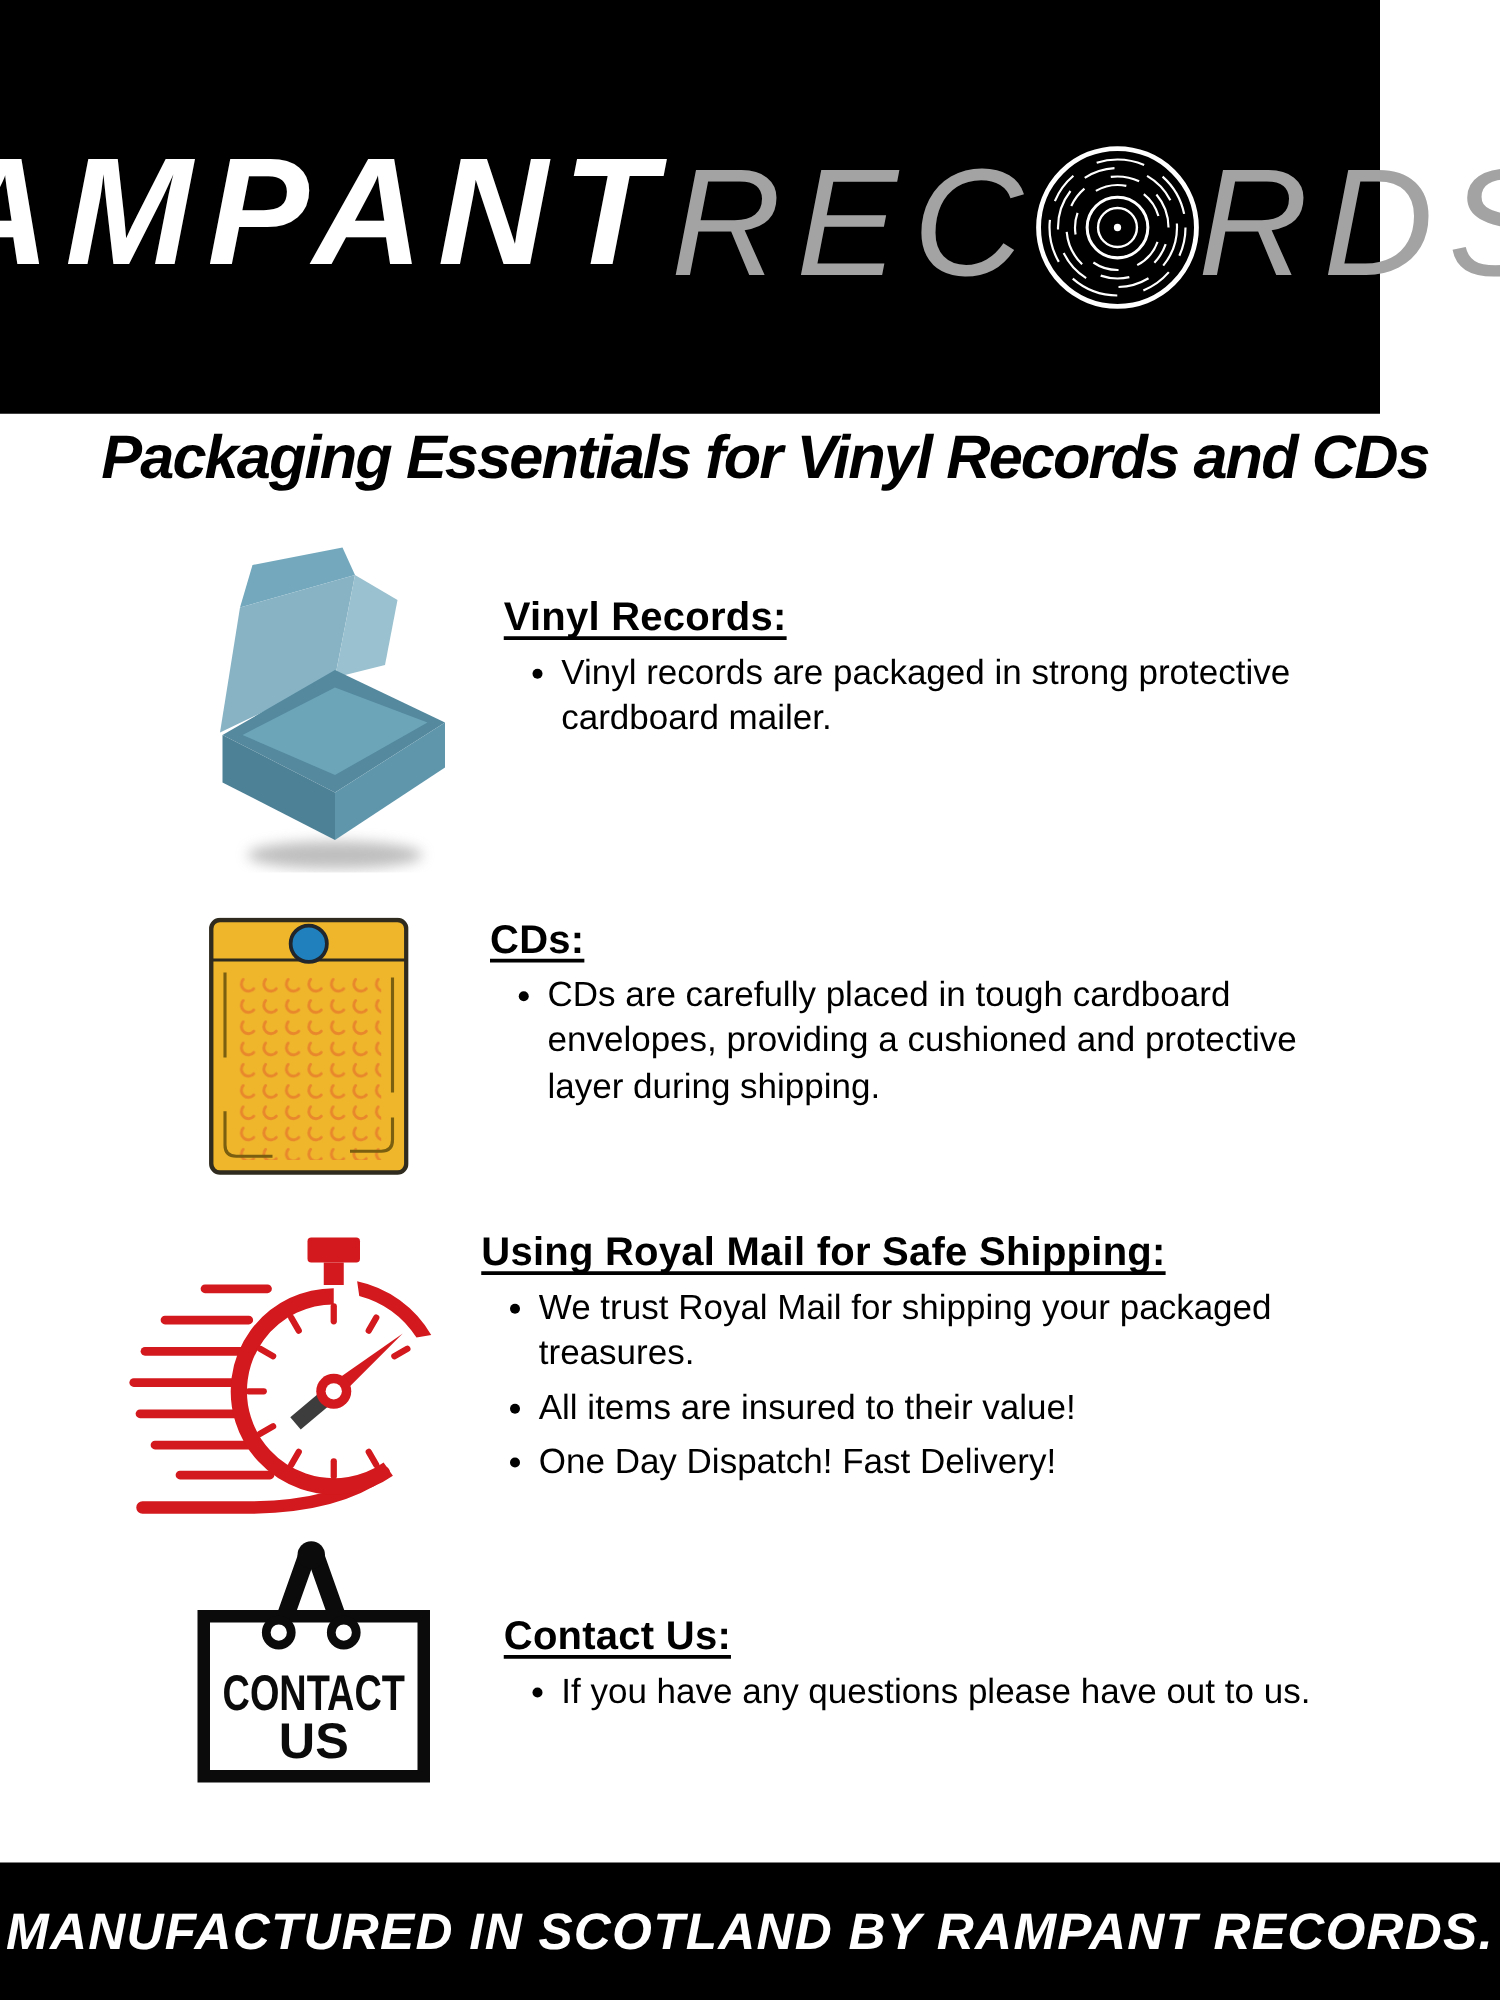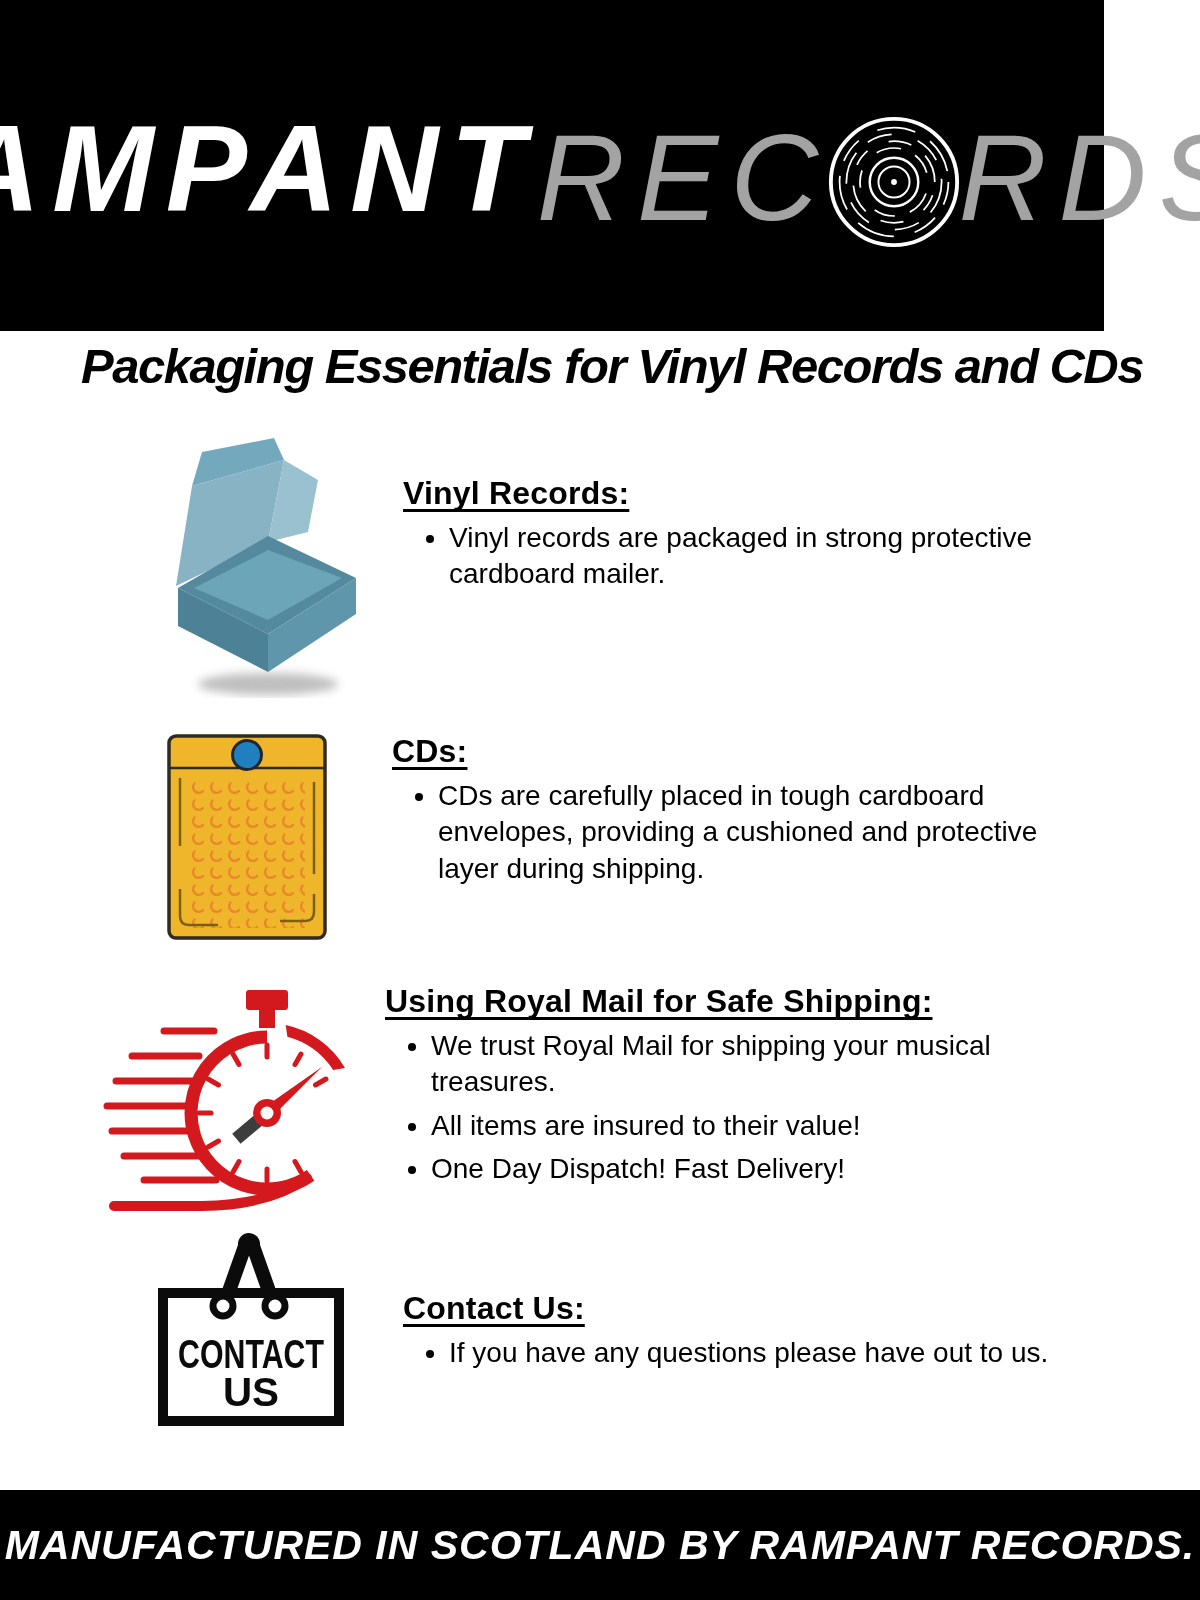--- a/index.html
+++ b/index.html
@@ -142,21 +142,21 @@
       <line x1="137" y1="88.5" x2="131" y2="78.1"></line>
     </g>
     <line x1="155.8" y1="144.7" x2="134.4" y2="162.7" stroke="#3d3d3d" stroke-width="13"></line>
     <path d="M220.2,90.7 L176.2,134.8 L169.2,126.4 Z" fill="#d3191d"></path>
     <circle cx="165" cy="137" r="14" fill="#d3191d"></circle>
     <circle cx="165" cy="137" r="6.5" fill="#ffffff"></circle>
   </svg>
   <div class="txt txt-s3">
     <h2>Using Royal Mail for Safe Shipping:</h2>
     <ul>
-      <li>We trust Royal Mail for shipping your musical
+      <li>We trust Royal Mail for shipping your packaged
 treasures.</li>
       <li>All items are insured to their value!</li>
       <li>One Day Dispatch! Fast Delivery!</li>
     </ul>
   </div>
 
   <svg class="icon icon-s4" width="190" height="200" viewBox="0 0 190 200" aria-hidden="true">
     <line x1="68" y1="80" x2="90" y2="18" stroke="#0b0b0b" stroke-width="14" stroke-linecap="round"></line>
     <line x1="120" y1="80" x2="98" y2="18" stroke="#0b0b0b" stroke-width="14" stroke-linecap="round"></line>
     <circle cx="94" cy="16" r="11" fill="#0b0b0b"></circle>

